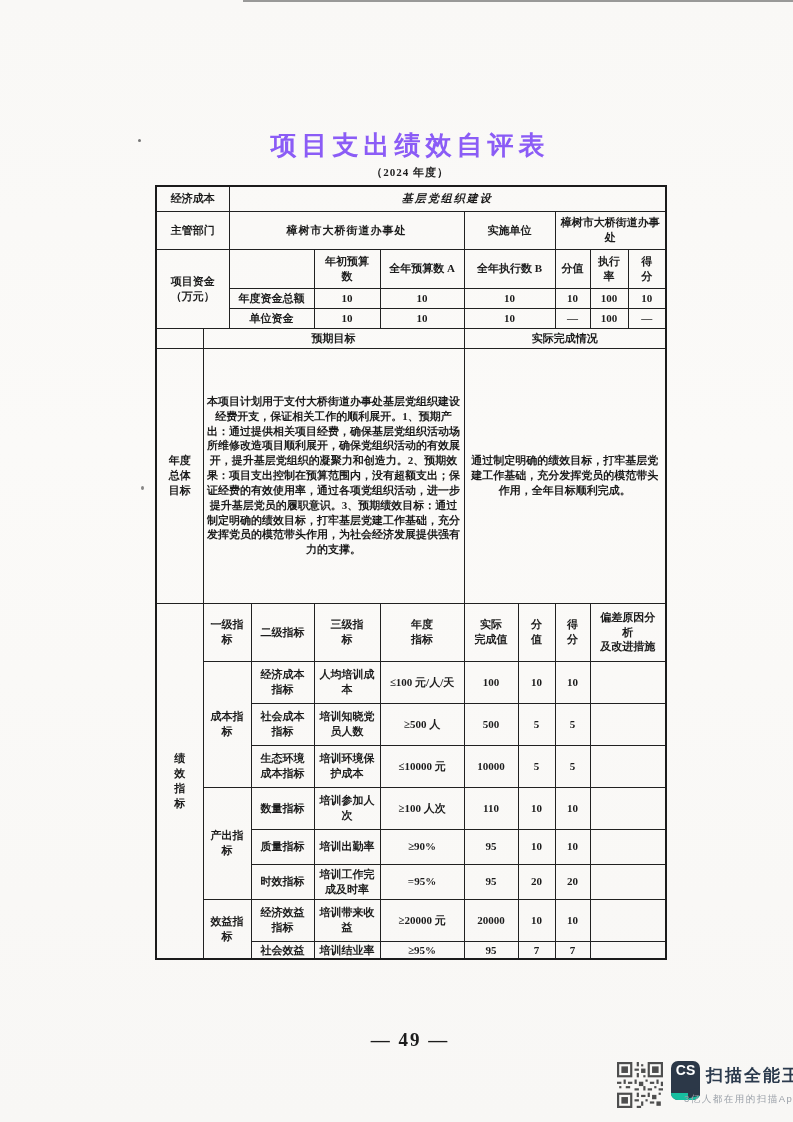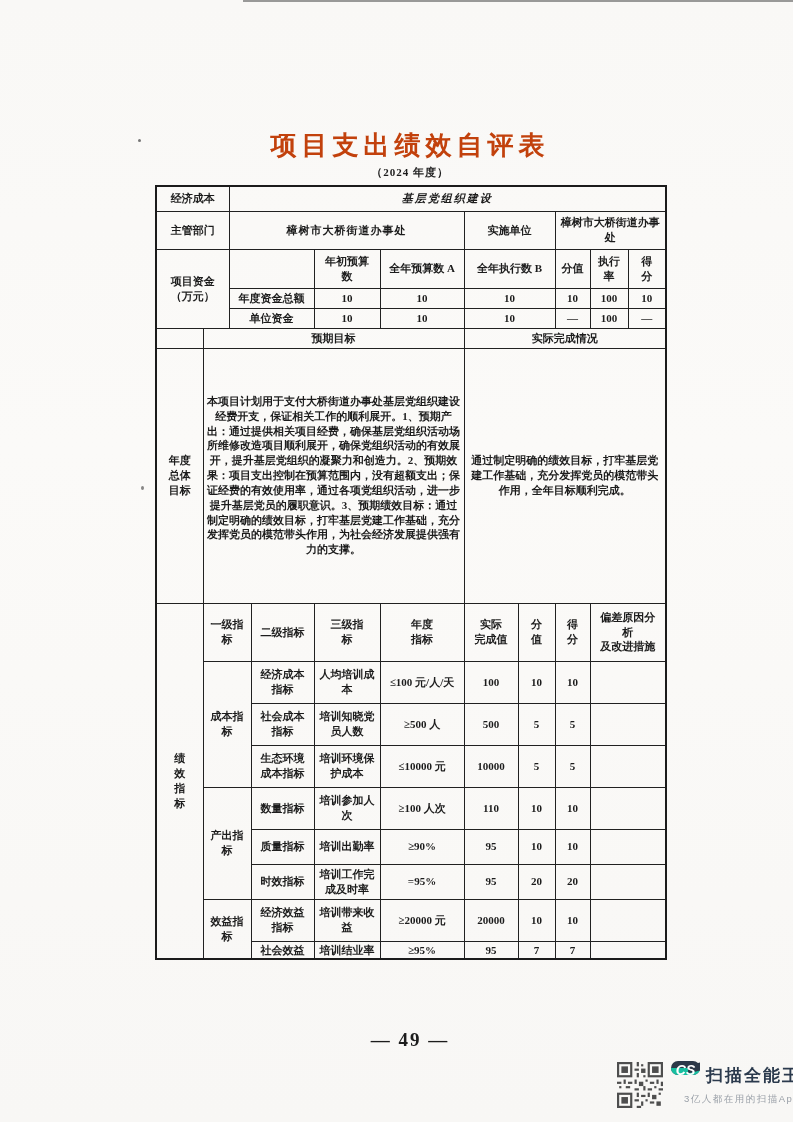--- a/index.html
+++ b/index.html
@@ -9,21 +9,21 @@
     background:linear-gradient(180deg,#f9f8f6 0%, #fbfaf8 40%, #f8f7f5 100%);
     font-family:"Liberation Serif","DejaVu Serif",serif;
     color:#1c1c1c;
     overflow:hidden;
   }
   .scan-top-line { position:absolute; top:0; left:243px; width:550px; height:2px; background:#4a4a4a; opacity:.55; }
   .dot-a { position:absolute; left:138px; top:139px; width:3px; height:3px; background:#555; border-radius:50%; opacity:.8; }
   .dot-b { position:absolute; left:141px; top:486px; width:3px; height:4px; background:#555; border-radius:50%; opacity:.7; }
 
   .title { position:absolute; left:155px; top:128px; width:510px; text-align:center;
-           font-size:26px; font-weight:700; letter-spacing:5px; color:#c2410c; }
+           font-size:26px; font-weight:700; letter-spacing:5px; color:#8b5cf6; }
   .subtitle { position:absolute; left:155px; top:165px; width:510px; text-align:center;
               font-size:11px; font-weight:700; letter-spacing:1px; }
 
   table.doc { position:absolute; left:155px; top:185px; width:510px;
               border-collapse:collapse; table-layout:fixed;
               border:2px solid #1b1b1b; }
   table.doc td { border:1px solid #212121; text-align:center; vertical-align:middle;
                  font-size:11px; font-weight:700; line-height:1.35; padding:1px 2px;
                  white-space:pre-line; overflow:hidden; }
   td.lbl { font-size:12px; }
@@ -38,22 +38,22 @@
                 line-height:21px; padding:6px 8px; }
   td.vert { font-size:11.5px; line-height:1.8; letter-spacing:0; }
   td.hdr { font-size:11px; }
   td.y3 { font-size:12px; line-height:1.7; }
 
   .pageno { position:absolute; left:155px; top:982px; width:510px; text-align:center;
             font-size:19px; font-weight:700; letter-spacing:2px;margin-top:47px; }
 
   .wm { position:absolute; left:617px; top:1060px; width:176px; height:50px; }
   .qr { position:absolute; left:0; top:2px; width:46px; height:46px; opacity:.9; }
-  .cs-logo { position:absolute; left:54px; top:1px; width:29px; height:14px;
-             background:#2c3848; border-radius:7px;font-style:italic; }
+  .cs-logo { position:absolute; left:54px; top:1px; width:29px; height:39px;
+             background:#2c3848; border-radius:7px; }
   .cs-logo .teal { position:absolute; left:0; bottom:0; width:100%; height:7px;
                    background:#17bfa0; border-radius:0 0 7px 7px; }
   .cs-logo .teal-cut { position:absolute; right:0; bottom:3px; width:12px; height:8px;
                    background:#2c3848; transform:skewY(-14deg); }
   .cs-logo .cs-text { position:absolute; left:0; top:1px; width:100%; text-align:center;
                    color:#fff; font-family:"Liberation Sans",sans-serif;
                    font-weight:700; font-size:14px; }
   .wm-brand { position:absolute; left:89px; top:4px; font-family:"Liberation Sans",sans-serif;
               font-weight:700; font-size:17px; letter-spacing:2px; color:#2b3a4d; white-space:nowrap; }
   .wm-tag { position:absolute; left:55px; top:33px; font-family:"Liberation Sans",sans-serif;

